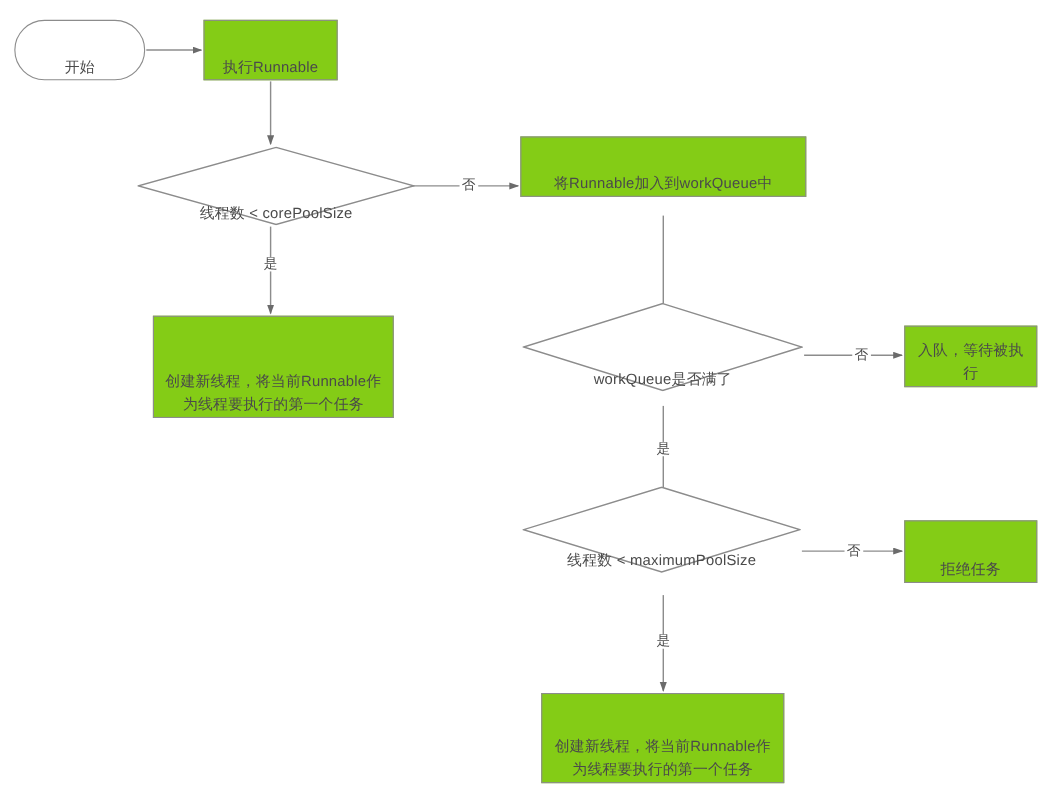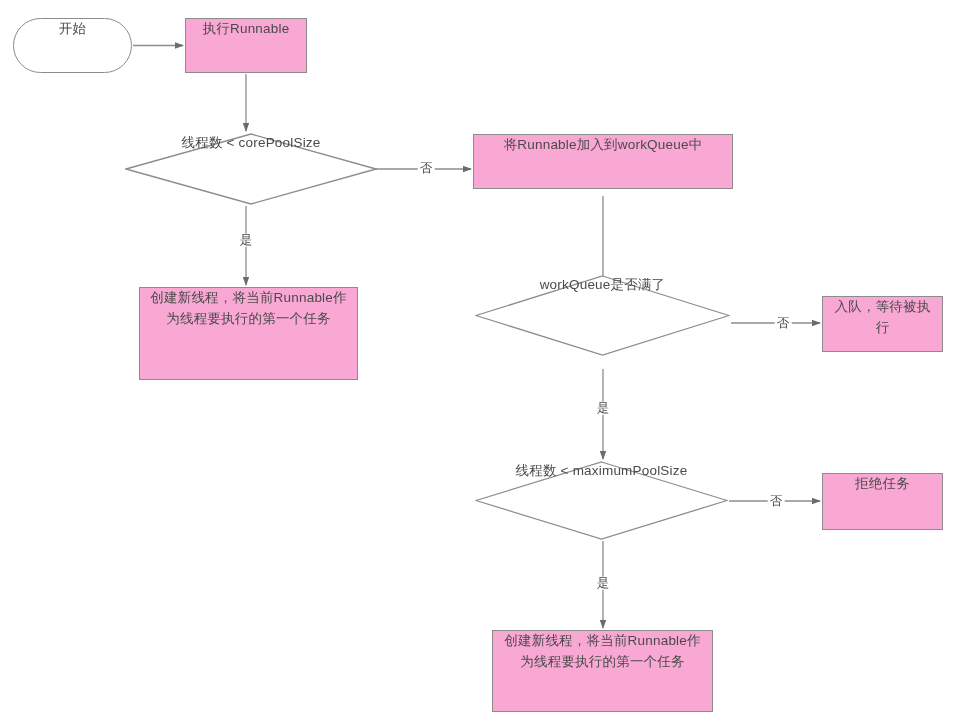--- a/index.html
+++ b/index.html
@@ -24,31 +24,31 @@
     position: absolute;
     left: 0;
     top: 0;
     width: 961px;
     height: 720px;
   }
   .node {
     position: absolute;
     box-sizing: border-box;
     display: flex;
-    align-items: flex-start;
+    align-items: flex-end;
     justify-content: center;
     text-align: center;
     color: #4a4a4a;
     font-size: 13.5px;
     line-height: 1.55;
     letter-spacing: 0.2px;
   }
   .node.process {
     border: 1.3px solid #8c8c8c;
-    background: #f9a8d4;
+    background: #84cc16;
   }
   .node.terminator {
     border: 1.3px solid #8c8c8c;
     background: #ffffff;
     border-radius: 28px;
   }
   .node.decision {
     background: transparent;
     border: none;
   }
@@ -125,36 +125,36 @@
       <polygon points="126,1 251,36 126,71 1,36" fill="#ffffff" stroke="#8c8c8c" stroke-width="1.3"></polygon>
     </svg>
     <span class="dlabel">线程数 &lt; corePoolSize</span>
   </div>
 
   <div class="node process" style="left:139px; top:287px; width:219px; height:93px;">
     <span class="nodetext">创建新线程，将当前Runnable作
 为线程要执行的第一个任务</span>
   </div>
 
-  <div class="node process" style="left:473px; top:134px; width:260px; height:55px;">
+  <div class="node process" style="left:473px; top:124px; width:260px; height:55px;">
     <span class="nodetext">将Runnable加入到workQueue中</span>
   </div>
 
   <div class="node decision" style="left:475px; top:275px; width:255px; height:81px;">
     <svg width="255" height="81" viewBox="0 0 255 81">
       <polygon points="127.5,1 254,40.5 127.5,80 1,40.5" fill="#ffffff" stroke="#8c8c8c" stroke-width="1.3"></polygon>
     </svg>
     <span class="dlabel">workQueue是否满了</span>
   </div>
 
   <div class="node process" style="left:822px; top:296px; width:121px; height:56px;">
     <span class="nodetext">入队，等待被执行</span>
   </div>
 
-  <div class="node decision" style="left:475px; top:461px; width:253px; height:79px;">
+  <div class="node decision" style="left:475px; top:442px; width:253px; height:79px;">
     <svg width="253" height="79" viewBox="0 0 253 79">
       <polygon points="126.5,1 252,39.5 126.5,78 1,39.5" fill="#ffffff" stroke="#8c8c8c" stroke-width="1.3"></polygon>
     </svg>
     <span class="dlabel">线程数 &lt; maximumPoolSize</span>
   </div>
 
   <div class="node process" style="left:822px; top:473px; width:121px; height:57px;">
     <span class="nodetext">拒绝任务</span>
   </div>
 

